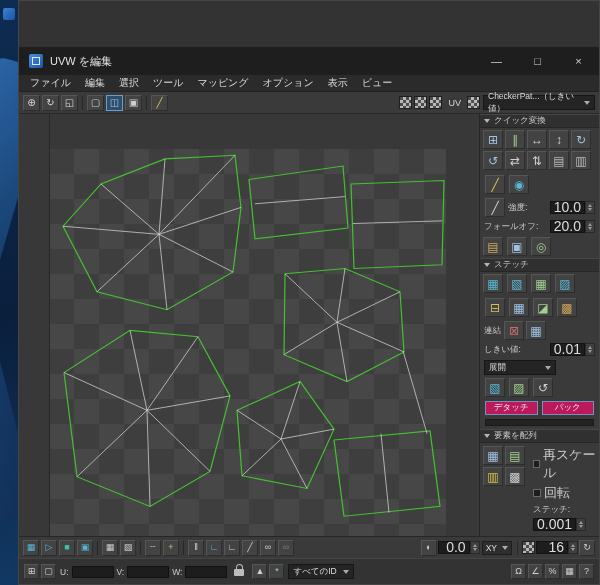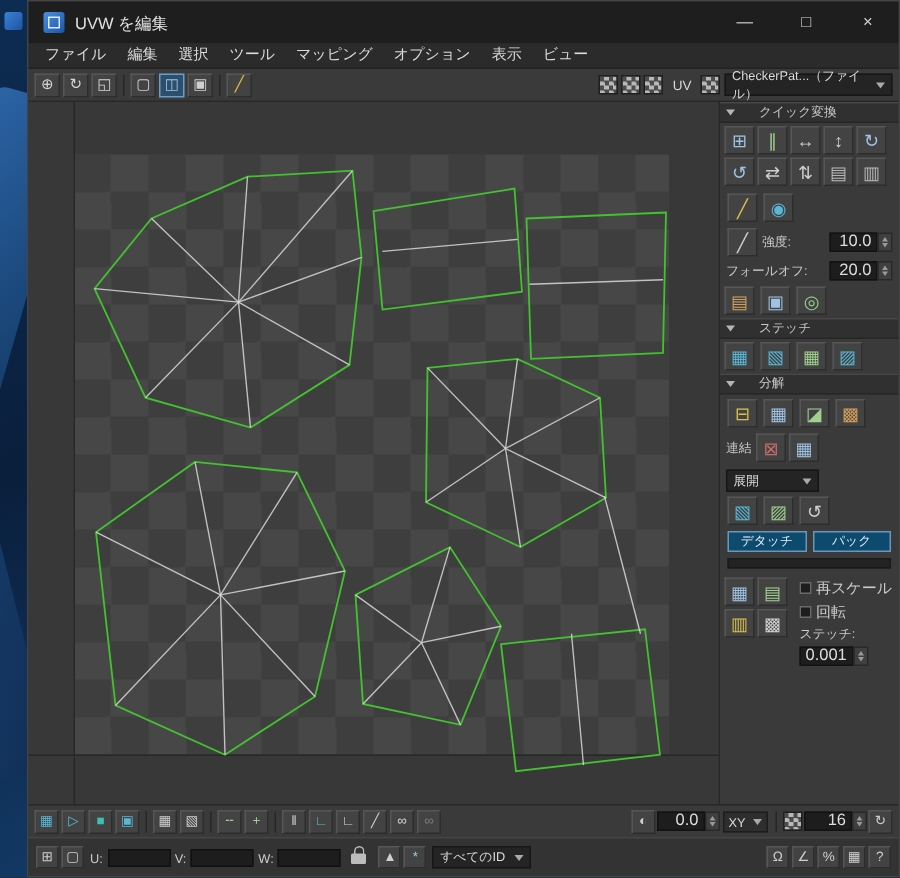--- a/index.html
+++ b/index.html
@@ -12,21 +12,21 @@
   .desk-shape1 { position:absolute; left:-34px; top:60px; width:60px; height:210px;
     background:linear-gradient(120deg,#2f6bb0,#16406f); transform:rotate(16deg); border-radius:10px; opacity:.9; }
   .desk-shape2 { position:absolute; left:-40px; top:330px; width:55px; height:190px;
     background:linear-gradient(120deg,#1d4d86,#102c52); transform:rotate(-14deg); border-radius:10px; opacity:.8; }
   .desk-icon { position:absolute; left:3px; top:8px; width:12px; height:12px;
     background:linear-gradient(135deg,#3b82d8,#1d54a0); border-radius:2px; }
 
   
   .window { position:absolute; left:18px; top:0; width:582px; height:585px;
     background:#333; border:1px solid #454545; display:flex; flex-direction:column; }
-  .titlebar { flex:0 0 28px; background:#1e1e1e; display:flex; align-items:center; }
+  .titlebar { flex:0 0 28px; background:#1e1e1e; display:flex; align-items:center;margin-top:46px; }
   .app-icon { width:14px; height:14px; margin:0 7px 0 10px;
     background:linear-gradient(135deg,#4a90e2,#1d54a0); border-radius:2px; position:relative; }
   .app-icon::after { content:""; position:absolute; inset:3px; border:1px solid #dce9f8; }
   .title-text { font-size:11px; color:#e2e2e2; }
   .win-controls { margin-left:auto; display:flex; height:100%; }
   .win-btn { width:41px; height:100%; display:flex; align-items:center; justify-content:center;
     color:#d5d5d5; font-size:11px; }
 
   .menubar { flex:0 0 17px; background:#2b2b2b; border-bottom:1px solid #222;
     display:flex; align-items:center; padding-left:4px; }
@@ -60,48 +60,48 @@
     background-image:repeating-conic-gradient(#474747 0% 25%, #3e3e3e 0% 50%); background-size:50px 50px; }
   .axis-v { position:absolute; left:30px; top:0; width:1px; height:100%; background:#272727; }
   .axis-h { position:absolute; left:0; top:435px; width:100%; height:1px; background:#272727; }
   .canvas svg { position:absolute; inset:0; width:100%; height:100%; }
   .island { fill:none; stroke:#43c22f; stroke-width:1.2; }
   .wire { stroke:#d9d9d9; stroke-width:0.9; opacity:.85; }
 
   
   .panel { flex:0 0 120px; background:#3a3a3a; border-left:1px solid #262626;
     display:flex; flex-direction:column; overflow:hidden; }
-  .sec-h { flex:0 0 13px; display:flex; align-items:center; gap:16px; background:#303030;
+  .sec-h { flex:0 0 13px; display:flex; align-items:center; gap:4px; background:#303030;
     border-top:1px solid #474747; border-bottom:1px solid #262626;
     color:#c9c9c9; font-size:8.5px; padding:0 4px; }
   .sec-arrow { width:0; height:0; border-left:3.5px solid transparent; border-right:3.5px solid transparent;
     border-top:4.5px solid #b5b5b5; }
   .sec-c { padding:1px 2px; }
   .panel .ibtn { width:20px; height:19px; font-size:12px; }
   .qt-grid { display:flex; flex-wrap:wrap; }
   .row { display:flex; align-items:center; gap:2px; padding:1px 2px; }
   .lbl { font-size:8.5px; color:#cccccc; white-space:nowrap; }
   .spinner { display:inline-flex; height:13px; }
-  .spinval { background:#1d1d1d; border:1px solid #121212; color:#ddd; font-size:11px;
+  .spinval { background:#1d1d1d; border:1px solid #121212; color:#ddd; font-size:14px;
     line-height:11px; padding:0 3px; min-width:32px; text-align:right; }
   .sparr { width:10px; background:#3f3f3f; border:1px solid #292929; display:flex;
     flex-direction:column; align-items:center; justify-content:space-evenly; }
   .tri-up { width:0; height:0; border-left:2.5px solid transparent; border-right:2.5px solid transparent;
     border-bottom:3.5px solid #9a9a9a; }
   .tri-dn { width:0; height:0; border-left:2.5px solid transparent; border-right:2.5px solid transparent;
     border-top:3.5px solid #9a9a9a; }
   .right { margin-left:auto; }
-  .bluebtn { flex:1; height:14px; background:#0c4a6e; border:1px solid #6d94bb; color:#eaf1f8;
+  .bluebtn { flex:1; height:14px; background:#be185d; border:1px solid #6d94bb; color:#eaf1f8;
     font-size:8.5px; display:flex; align-items:center; justify-content:center; margin:1px; }
   .seam-bar { height:7px; background:#232323; border:1px solid #1a1a1a; margin:2px 3px; }
   .cb { width:8px; height:8px; background:#1d1d1d; border:1px solid #6a6a6a; display:inline-block; margin-right:3px; }
   .arr { display:flex; gap:3px; padding:2px; }
   .arr-grid { display:flex; flex-wrap:wrap; width:48px; align-content:flex-start; }
   .arr-col { display:flex; flex-direction:column; gap:2px; flex:1; padding-top:1px; }
-  .cbrow { display:flex; align-items:center; font-size:10px; color:#ccc; }
+  .cbrow { display:flex; align-items:center; font-size:13px; color:#ccc; }
 
   
   .btoolbar { flex:0 0 22px; background:#3a3a3a; border-top:1px solid #272727;
     display:flex; align-items:center; padding:0 3px; }
   .btoolbar .ibtn { width:16px; height:16px; font-size:9px; }
   .flexrow { display:flex; align-items:center; }
   .axisbox { display:inline-flex; align-items:center; background:#2e2e2e; border:1px solid #1d1d1d;
     color:#ddd; font-size:8.5px; height:14px; padding:0 3px; margin:0 2px; }
 
   .statusbar { flex:0 0 26px; background:#333; border-top:1px solid #454545;
@@ -162,21 +162,21 @@
       <span class="flexrow">
           <span class="checker-ic"></span>
           <span class="checker-ic"></span>
           <span class="checker-ic"></span>
         </span>
       <span class="uvlbl">UV</span>
       <span class="flexrow">
           <span class="checker-ic"></span>
         </span>
       <span class="dropdown tex-dd">
-        <span>CheckerPat...（ファイル）</span>
+        <span>CheckerPat...（しきい値）</span>
         <i class="dd-arrow"></i>
       </span>
     </span>
   </div>
 
   <div class="main">
     <div class="canvas">
       <div class="checker"></div>
       <div class="axis-v"></div>
       <div class="axis-h"></div>
@@ -280,59 +280,69 @@
         <i class="sec-arrow"></i>
         <span>ステッチ</span>
       </div>
       <div class="sec-c row">
           <span class="ibtn" style="color: rgb(87, 184, 216);">▦</span>
           <span class="ibtn" style="color: rgb(87, 184, 216);">▧</span>
           <span class="ibtn" style="color: rgb(159, 208, 143);">▦</span>
           <span class="ibtn" style="color: rgb(87, 184, 216);">▨</span>
         </div>
 
-      <div class="sec-h">
-        <i class="sec-arrow"></i>
-        <span>分解</span>
-      </div>
       <div class="sec-c">
         <div class="row">
             <span class="ibtn" style="color: rgb(217, 192, 74);">⊟</span>
             <span class="ibtn" style="color: rgb(159, 194, 228);">▦</span>
             <span class="ibtn" style="color: rgb(159, 208, 143);">◪</span>
             <span class="ibtn" style="color: rgb(208, 160, 90);">▩</span>
           </div>
         <div class="row">
           <span class="lbl">連結</span>
           <span class="flexrow">
               <span class="ibtn" style="color: rgb(200, 106, 106);">⊠</span>
               <span class="ibtn" style="color: rgb(159, 194, 228);">▦</span>
             </span>
         </div>
+        <div class="row">
+          <span class="lbl">しきい値:</span>
+          <span class="spinner right">
+            <span class="spinval">0.01</span>
+            <span class="sparr">
+                <i class="tri-up"></i>
+                <i class="tri-dn"></i>
+              </span>
+          </span>
+        </div>
       </div>
 
       <div class="sec-c">
         <div class="row">
-          <span class="dropdown" style="width:62px;justify-content:space-between">
+          <span class="dropdown" style="width:72px;justify-content:space-between">
             <span>展開</span>
             <i class="dd-arrow"></i>
           </span>
         </div>
         <div class="row">
             <span class="ibtn" style="color: rgb(87, 184, 216);">▧</span>
             <span class="ibtn" style="color: rgb(159, 208, 143);">▨</span>
             <span class="ibtn" style="color: rgb(207, 207, 207);">↺</span>
           </div>
         <div class="row">
           <span class="bluebtn">デタッチ</span>
           <span class="bluebtn">パック</span>
         </div>
         <div class="seam-bar"></div>
       </div>
 
+      <div class="sec-h">
+        <i class="sec-arrow"></i>
+        <span>要素を配列</span>
+      </div>
       <div class="sec-c arr">
         <div class="arr-grid">
             <span class="ibtn" style="color: rgb(159, 194, 228);">▦</span>
             <span class="ibtn" style="color: rgb(159, 208, 143);">▤</span>
             <span class="ibtn" style="color: rgb(217, 192, 74);">▥</span>
             <span class="ibtn" style="color: rgb(207, 207, 207);">▩</span>
           </div>
         <div class="arr-col">
           <span class="cbrow">
             <i class="cb"></i>

